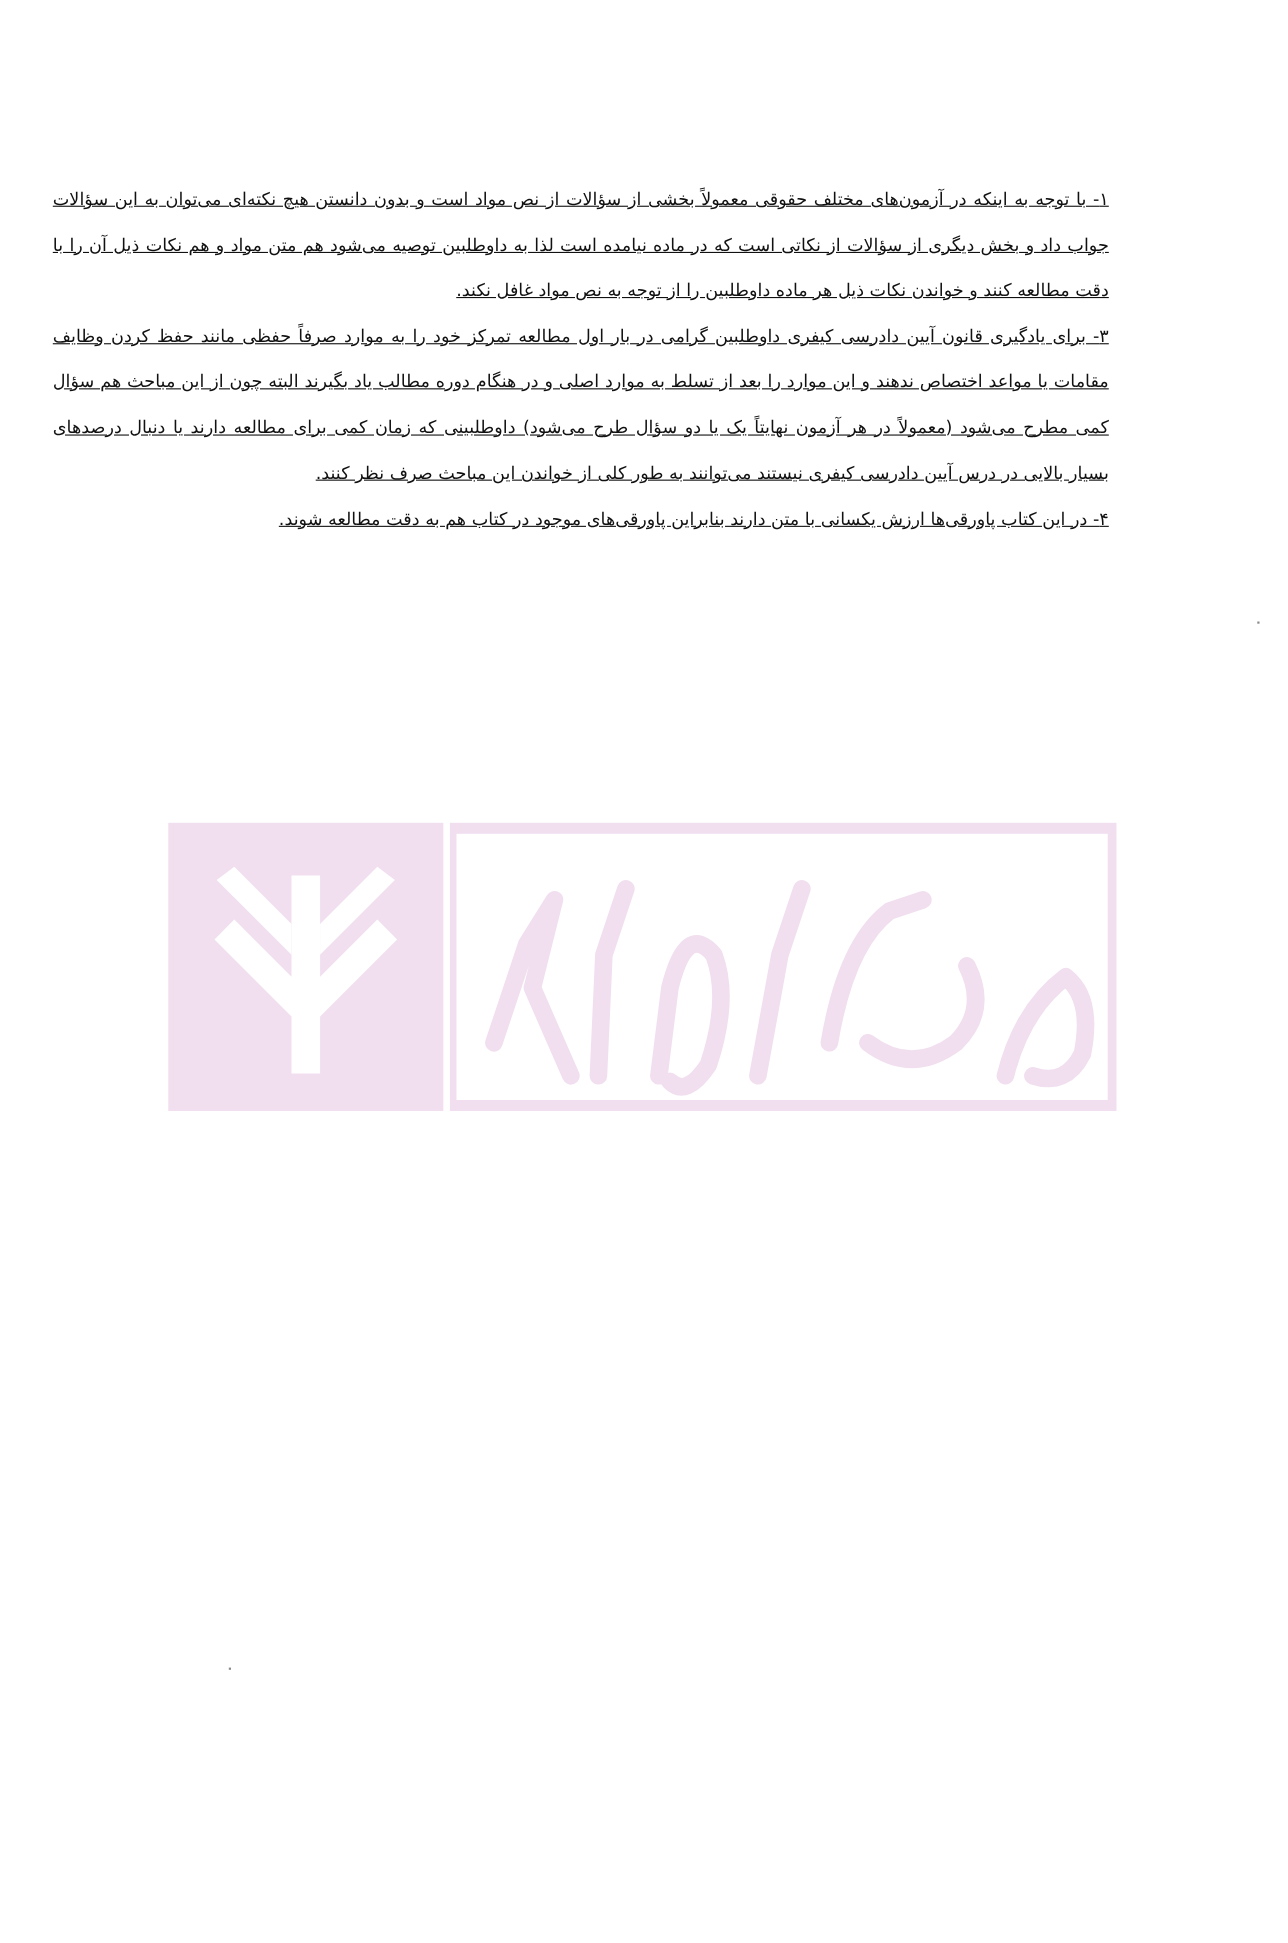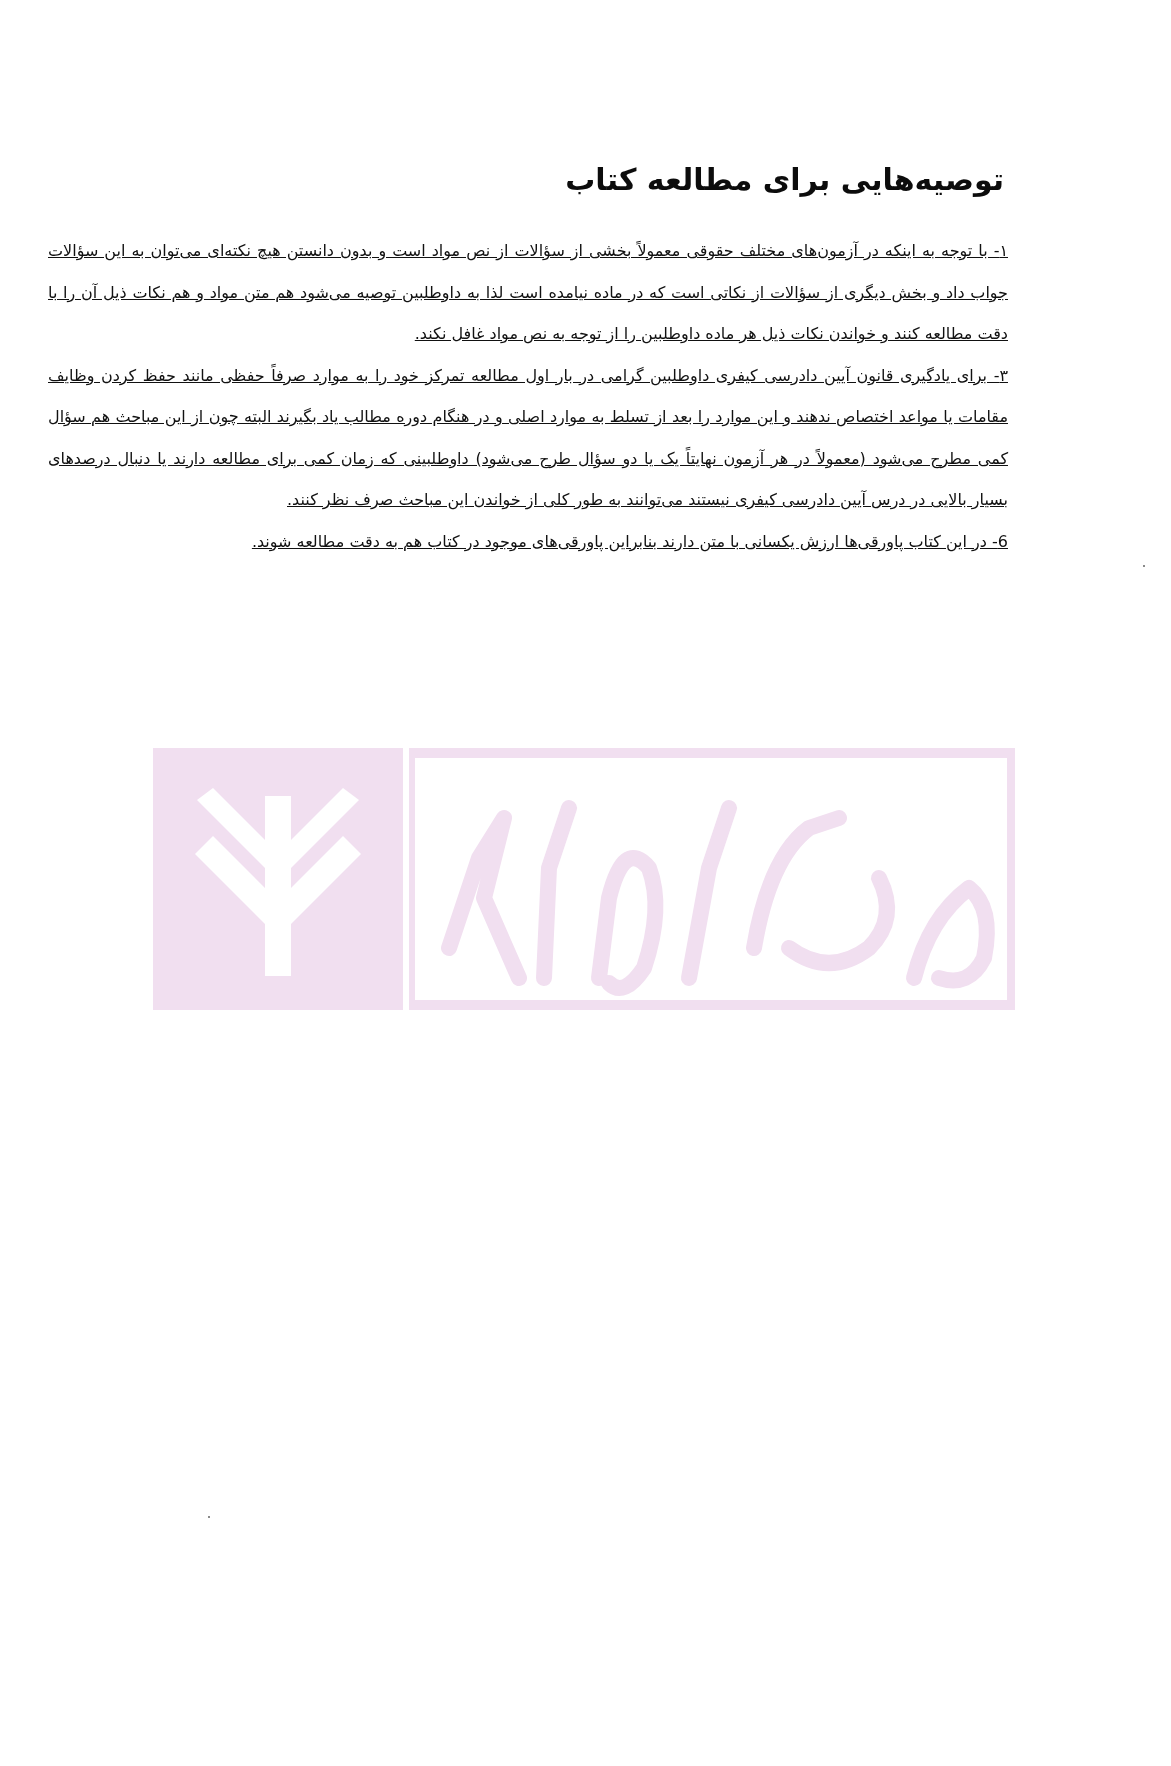--- a/index.html
+++ b/index.html
@@ -107,21 +107,20 @@
           <path d="M280,230 L300,120 L320,60"></path>
           <path d="M345,200 Q360,110 400,80 L430,70"></path>
           <path d="M380,200 Q420,230 460,200 Q490,170 470,130"></path>
           <path d="M505,230 Q520,170 560,140 Q585,160 575,210 Q560,240 530,230"></path>
         </g>
       </svg>
     </div>
   </div>
 
   <div class="content">
-    <h1 class="title">توصیه‌هایی برای مطالعه کتاب</h1>
     <p class="para">۱- با توجه به اینکه در آزمون‌های مختلف حقوقی معمولاً بخشی از سؤالات از نص مواد است و بدون دانستن هیچ نکته‌ای می‌توان به این سؤالات جواب داد و بخش دیگری از سؤالات از نکاتی است که در ماده نیامده است لذا به داوطلبین توصیه می‌شود هم متن مواد و هم نکات ذیل آن را با دقت مطالعه کنند و خواندن نکات ذیل هر ماده داوطلبین را از توجه به نص مواد غافل نکند.</p>
     <p class="para">۳- برای یادگیری قانون آیین دادرسی کیفری داوطلبین گرامی در بار اول مطالعه تمرکز خود را به موارد صرفاً حفظی مانند حفظ کردن وظایف مقامات یا مواعد اختصاص ندهند و این موارد را بعد از تسلط به موارد اصلی و در هنگام دوره مطالب یاد بگیرند البته چون از این مباحث هم سؤال کمی مطرح می‌شود (معمولاً در هر آزمون نهایتاً یک یا دو سؤال طرح می‌شود) داوطلبینی که زمان کمی برای مطالعه دارند یا دنبال درصدهای بسیار بالایی در درس آیین دادرسی کیفری نیستند می‌توانند به طور کلی از خواندن این مباحث صرف نظر کنند.</p>
-    <p class="para">6- در این کتاب پاورقی‌ها ارزش یکسانی با متن دارند بنابراین پاورقی‌های موجود در کتاب هم به دقت مطالعه شوند.</p>
+    <p class="para">۴- در این کتاب پاورقی‌ها ارزش یکسانی با متن دارند بنابراین پاورقی‌های موجود در کتاب هم به دقت مطالعه شوند.</p>
   </div>
 
   <div class="stray-dot" style="left:1143px; top:565px;"></div>
   <div class="stray-dot" style="left:208px; top:1516px;"></div>
 </div>
 
 </body></html>

